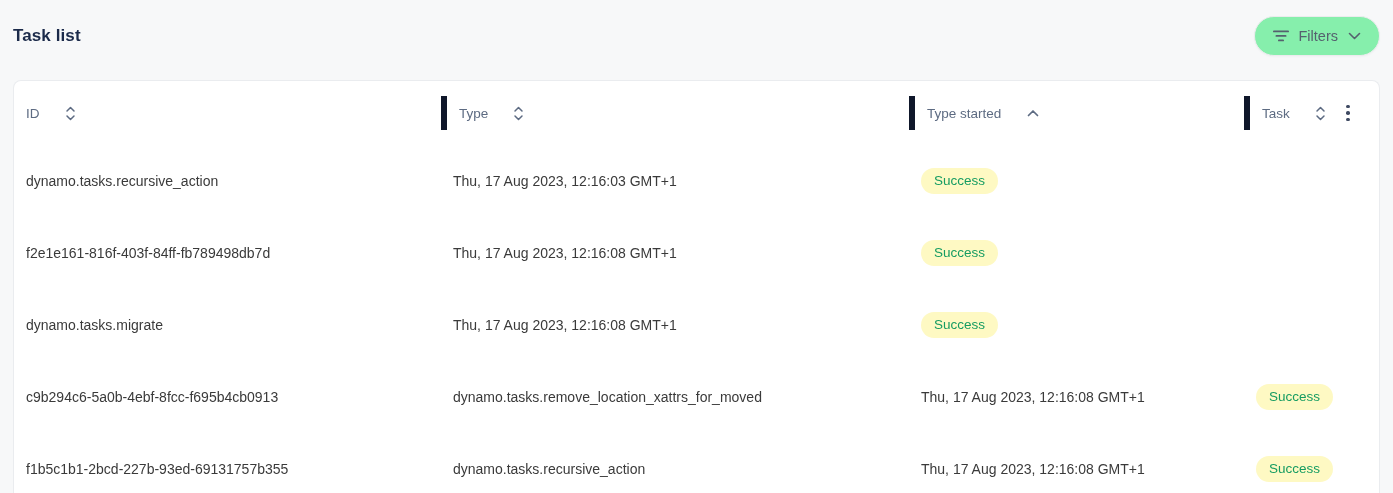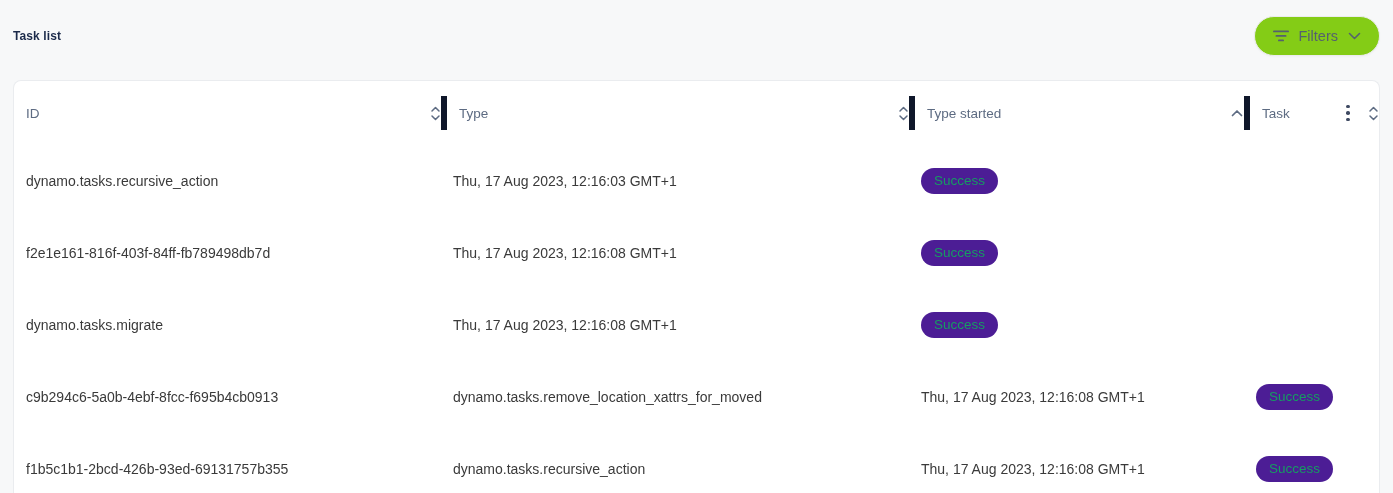--- a/index.html
+++ b/index.html
@@ -11,30 +11,30 @@
   }
   
   .topbar {
     height: 71px;
     padding: 0 13px;
     display: flex;
     align-items: center;
     justify-content: space-between;
   }
   .page-title {
-    font-size: 12px;
+    font-size: 17px;
     font-weight: 700;
     color: #1b2a4a;
     letter-spacing: 0.1px;
   }
   .filters-btn {
     display: flex;
     align-items: center;
     gap: 10px;
-    background: #84cc16;
+    background: #86efac;
     border: 1px solid #ececee;
     border-radius: 20px;
     height: 40px;
     padding: 0 18px;
     cursor: pointer;
     color: #55616e;
     font-size: 14.5px;
     box-shadow: 0 1px 2px rgba(20,30,50,0.03);
   }
   .filters-btn svg { display: block; }
@@ -61,21 +61,20 @@
     padding-left: 12px;
     height: 34px;
     font-size: 13.5px;
     color: #5d6b82;
     cursor: pointer;
     position: relative;
     background: none;
     border: none;
     font-family: inherit;
     text-align: left;
-    justify-content: space-between;
   }
   .th + .th { border-left: 6px solid #0f172a; }
   .th svg { display: block; flex-shrink: 0; }
   .kebab {
     position: absolute;
     top: 20px;
     right: 22px;
     width: 18px;
     height: 24px;
     display: flex;
@@ -102,21 +101,21 @@
     white-space: nowrap;
     overflow: hidden;
     text-overflow: ellipsis;
   }
   .badge {
     display: inline-block;
     padding: 5px 13px 6px 13px;
     border-radius: 15px;
     font-size: 13.5px;
     font-weight: 500;
-    background: #4c1d95;
+    background: #fef9c3;
     color: #169c62;
   }
 </style>
 </head>
 <body>
 
 <div class="topbar">
   <div class="page-title">Task list</div>
   <button class="filters-btn">
     <span>
@@ -206,20 +205,20 @@
   <div class="trow">
     <div class="td">c9b294c6-5a0b-4ebf-8fcc-f695b4cb0913</div>
     <div class="td">dynamo.tasks.remove_location_xattrs_for_moved</div>
     <div class="td">Thu, 17 Aug 2023, 12:16:08 GMT+1</div>
     <div class="td">
       <span class="badge">Success</span>
     </div>
   </div>
 
   <div class="trow">
-    <div class="td">f1b5c1b1-2bcd-426b-93ed-69131757b355</div>
+    <div class="td">f1b5c1b1-2bcd-227b-93ed-69131757b355</div>
     <div class="td">dynamo.tasks.recursive_action</div>
     <div class="td">Thu, 17 Aug 2023, 12:16:08 GMT+1</div>
     <div class="td">
       <span class="badge">Success</span>
     </div>
   </div>
 </div>
 
 </body></html>

